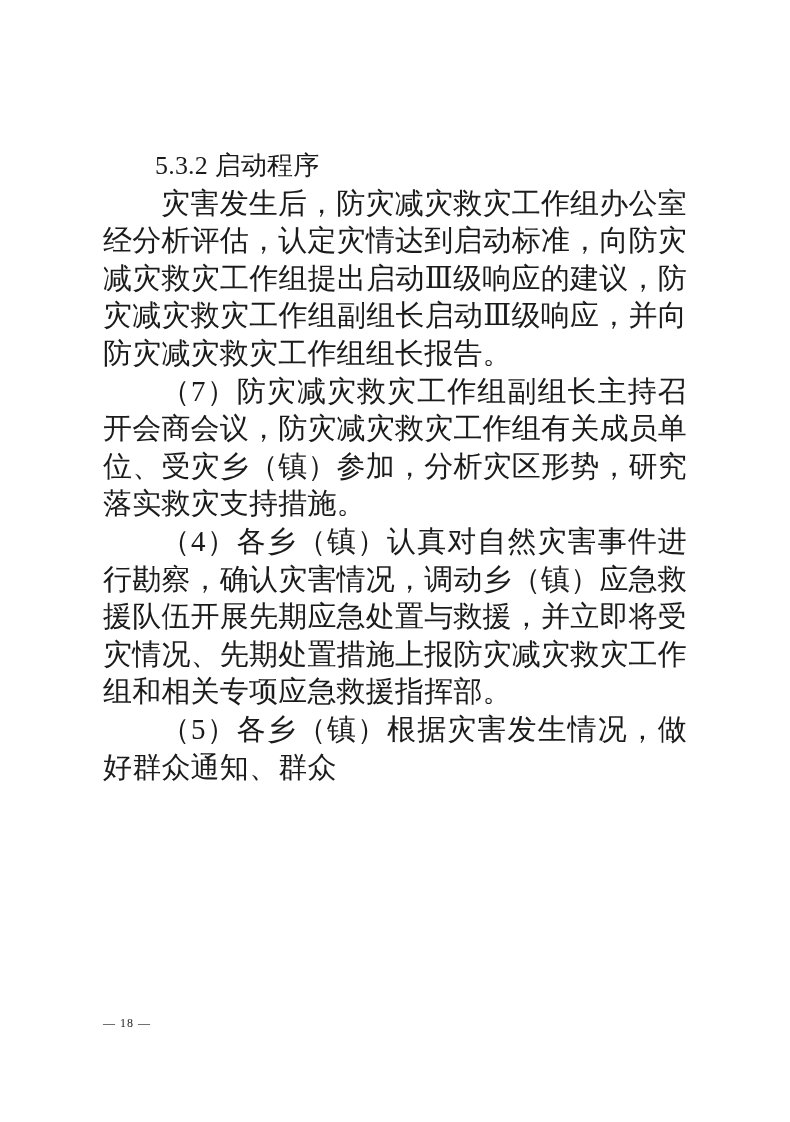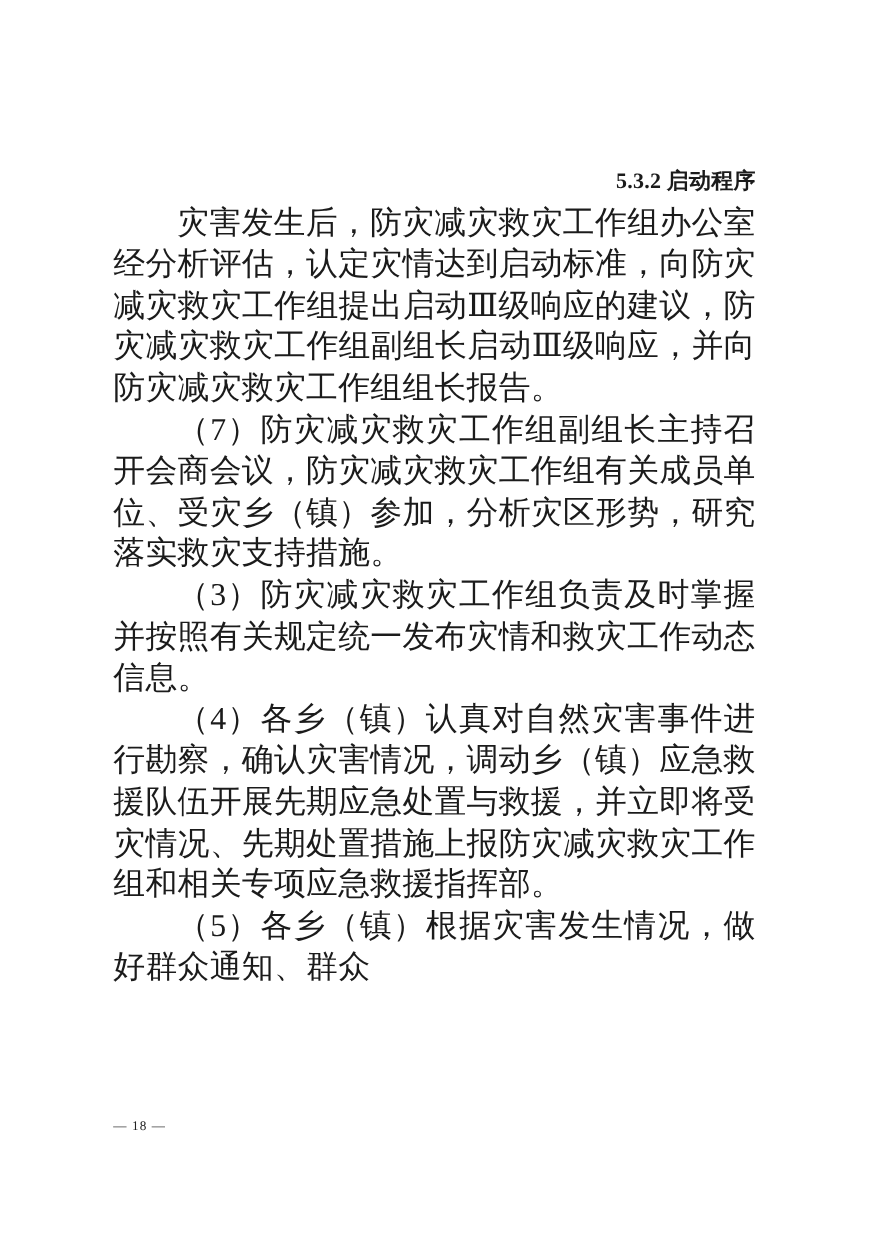--- a/index.html
+++ b/index.html
@@ -29,23 +29,23 @@
     font-size: 29px;
     line-height: 37.6px;
     text-indent: 2em;
     text-align: justify;
     text-justify: inter-character;
     line-break: strict;
     font-weight: normal;
     letter-spacing: 0.2px;
   }
   .content h2 {
-    font-weight: 700;
-    text-align: right;
-    font-size: 20px;
+    font-weight: 400;
+    text-align: left;
+    font-size: 26px;
   }
   .page-number {
     position: absolute;
     left: 103px;
     top: 1008px;
     font-size: 12px;
     line-height: 30px;
     letter-spacing: 1px;
     color: #222222;
   }
@@ -58,21 +58,20 @@
 
     <h2>5.3.2 启动程序</h2>
 
     <p>灾害发生后，防灾减灾救灾工作组办公室经分析评估，认定灾情达到启动标准，向防灾减灾救灾工作组提出启动Ⅲ级响应的建议，防灾减灾救灾工作组副组长启动Ⅲ级响应，并向防灾减灾救灾工作组组长报告。</p>
 
 
 
     <p>（7）防灾减灾救灾工作组副组长主持召开会商会议，防灾减灾救灾工作组有关成员单位、受灾乡（镇）参加，分析灾区形势，研究落实救灾支持措施。</p>
 
 
-    <p>（3）防灾减灾救灾工作组负责及时掌握并按照有关规定统一发布灾情和救灾工作动态信息。</p>
 
     <p>（4）各乡（镇）认真对自然灾害事件进行勘察，确认灾害情况，调动乡（镇）应急救援队伍开展先期应急处置与救援，并立即将受灾情况、先期处置措施上报防灾减灾救灾工作组和相关专项应急救援指挥部。</p>
 
     <p>（5）各乡（镇）根据灾害发生情况，做好群众通知、群众</p>
 
   </main>
 
   <footer class="page-number">— 18 —</footer>
 </div>
 

